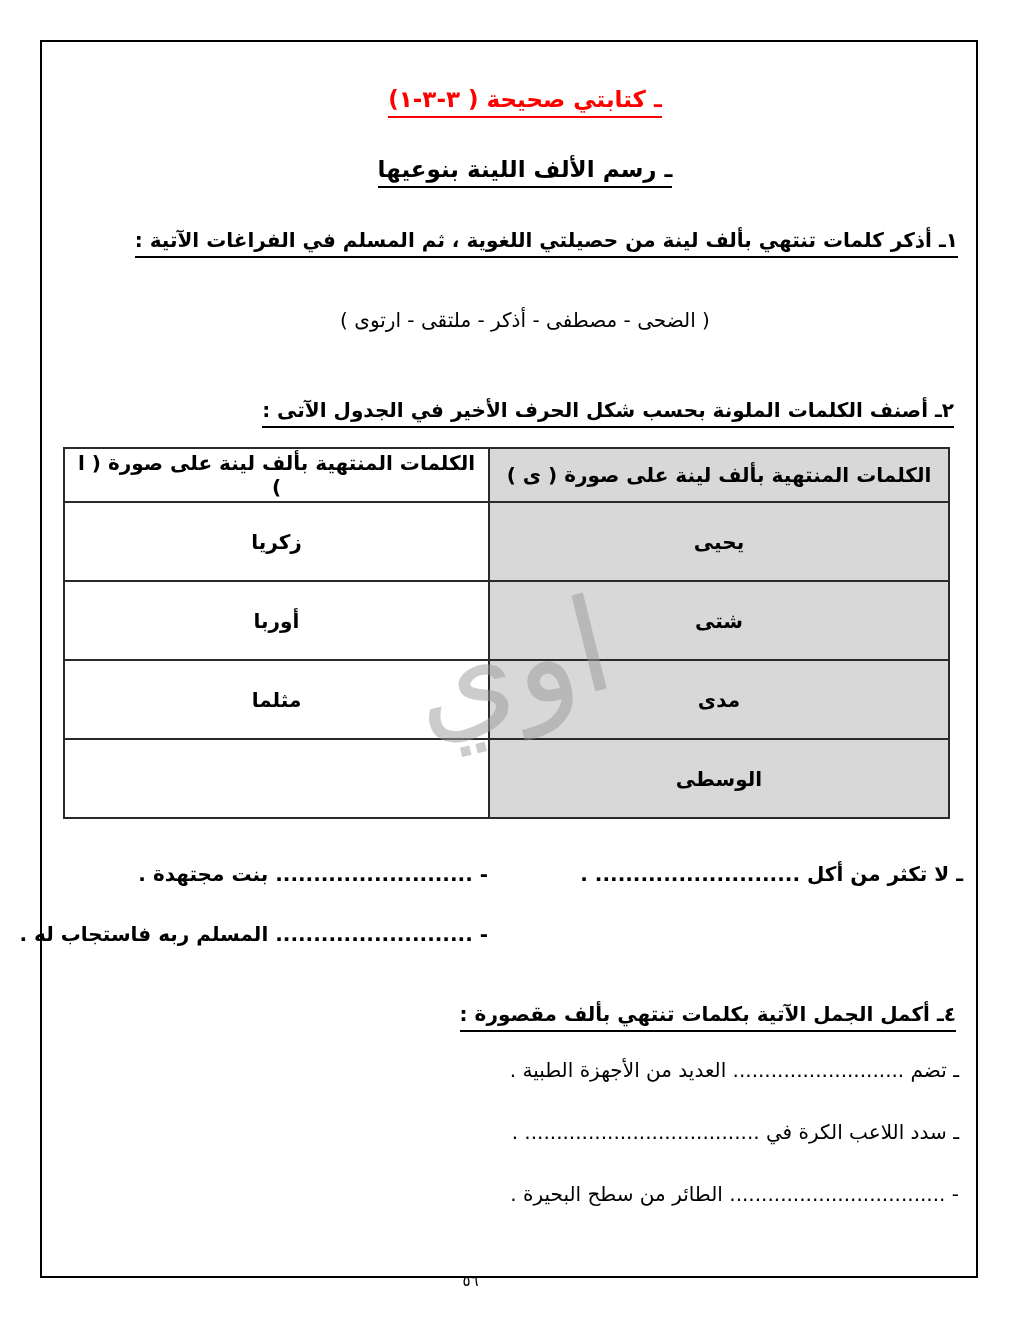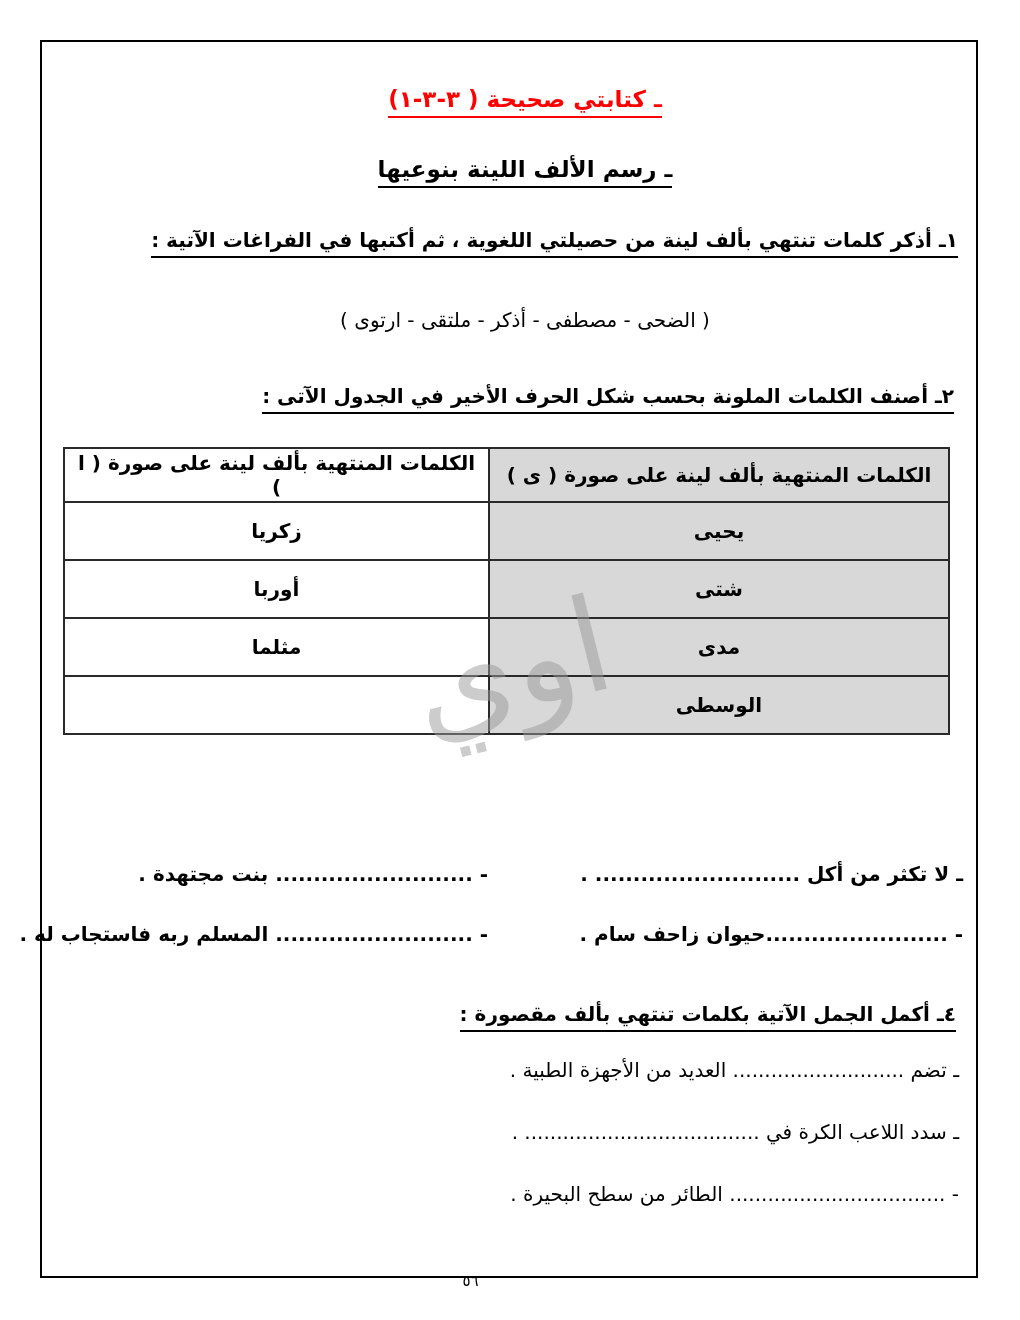--- a/index.html
+++ b/index.html
@@ -24,34 +24,34 @@
   }
   .subtitle {
     top:114px; font-weight:bold; font-size:23px;
   }
 
   .q-heading {
     font-weight:bold; font-size:20px; text-align:right; direction:rtl;
   }
   .q1-heading { top:186px; right:18px; }
   .word-bank  { top:266px; font-size:20px; font-weight:normal; letter-spacing:1px; }
-  .q2-heading { top:342px; right:22px; }
+  .q2-heading { top:356px; right:22px; }
   .q3-heading { top:742px; right:24px; }
   .q4-heading { top:944px; right:20px;margin-top:16px; }
 
   table.sort-table {
     position:absolute; top:405px; right:26px;
     border-collapse:collapse; table-layout:fixed;
     width:885px; direction:rtl;
     font-weight:bold; font-size:20px;
   }
   table.sort-table td {
     border:2px solid #2a2a2a;
     text-align:center; vertical-align:middle;
-    height:58px; padding:2px 6px;
+    height:79px; padding:2px 6px;
   }
   table.sort-table tr.hdr td { height:53px; }
   td.shaded { background:#d8d8d8; }
   td.plain  { background:#ffffff; }
   col.c-right { width:460px; }
   col.c-left  { width:425px; }
 
   .sentence { font-size:20px; direction:rtl; text-align:right; white-space:nowrap; }
   .bold { font-weight:bold; }
 
@@ -84,21 +84,21 @@
 
   <div class="abs center-line title-red">
     <span class="u">ـ  كتابتي صحيحة ( ٣-٣-١)</span>
   </div>
 
   <div class="abs center-line subtitle">
     <span class="u">ـ رسم الألف اللينة بنوعيها</span>
   </div>
 
   <div class="abs q-heading q1-heading">
-    <span class="u">١ـ أذكر كلمات تنتهي بألف لينة من حصيلتي اللغوية ، ثم أكتبها في الفراغات الآتية :</span>
+    <span class="u">١ـ أذكر كلمات تنتهي بألف لينة من حصيلتي اللغوية ، ثم المسلم في الفراغات الآتية :</span>
   </div>
 
   <div class="abs center-line word-bank">( الضحى  -  مصطفى  -  أذكر  -  ملتقى  -  ارتوى )</div>
 
   <div class="abs q-heading q2-heading">
     <span class="u">٢ـ  أصنف الكلمات الملونة بحسب شكل الحرف الأخير في الجدول الآتى :</span>
   </div>
 
   <table class="sort-table">
     <colgroup>
@@ -127,21 +127,20 @@
       <td class="plain"></td>
     </tr>
   </tbody>
     </table>
 
   <div class="watermark">اوي</div>
 
 
   <div class="abs sentence bold s-r1-left">- .......................... بنت مجتهدة .</div>
   <div class="abs sentence bold s-r1-right">ـ لا تكثر من أكل ........................... .</div>
-  <div class="abs sentence bold s-r2-right">- ........................حيوان زاحف سام .</div>
   <div class="abs sentence bold s-r2-left">- .......................... المسلم ربه فاستجاب له .</div>
 
   <div class="abs q-heading q4-heading">
     <span class="u">٤ـ  أكمل الجمل الآتية بكلمات تنتهي بألف مقصورة :</span>
   </div>
 
   <div class="abs sentence s-q4-1">ـ تضم ........................... العديد من الأجهزة الطبية .</div>
   <div class="abs sentence s-q4-2">ـ سدد اللاعب الكرة في ..................................... .</div>
   <div class="abs sentence s-q4-3">- .................................. الطائر من سطح البحيرة .</div>
 

